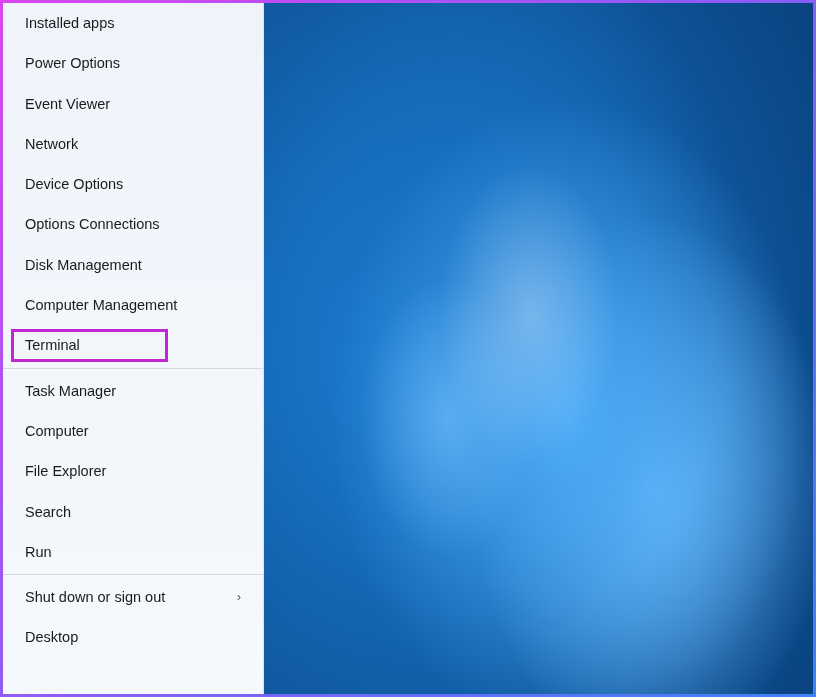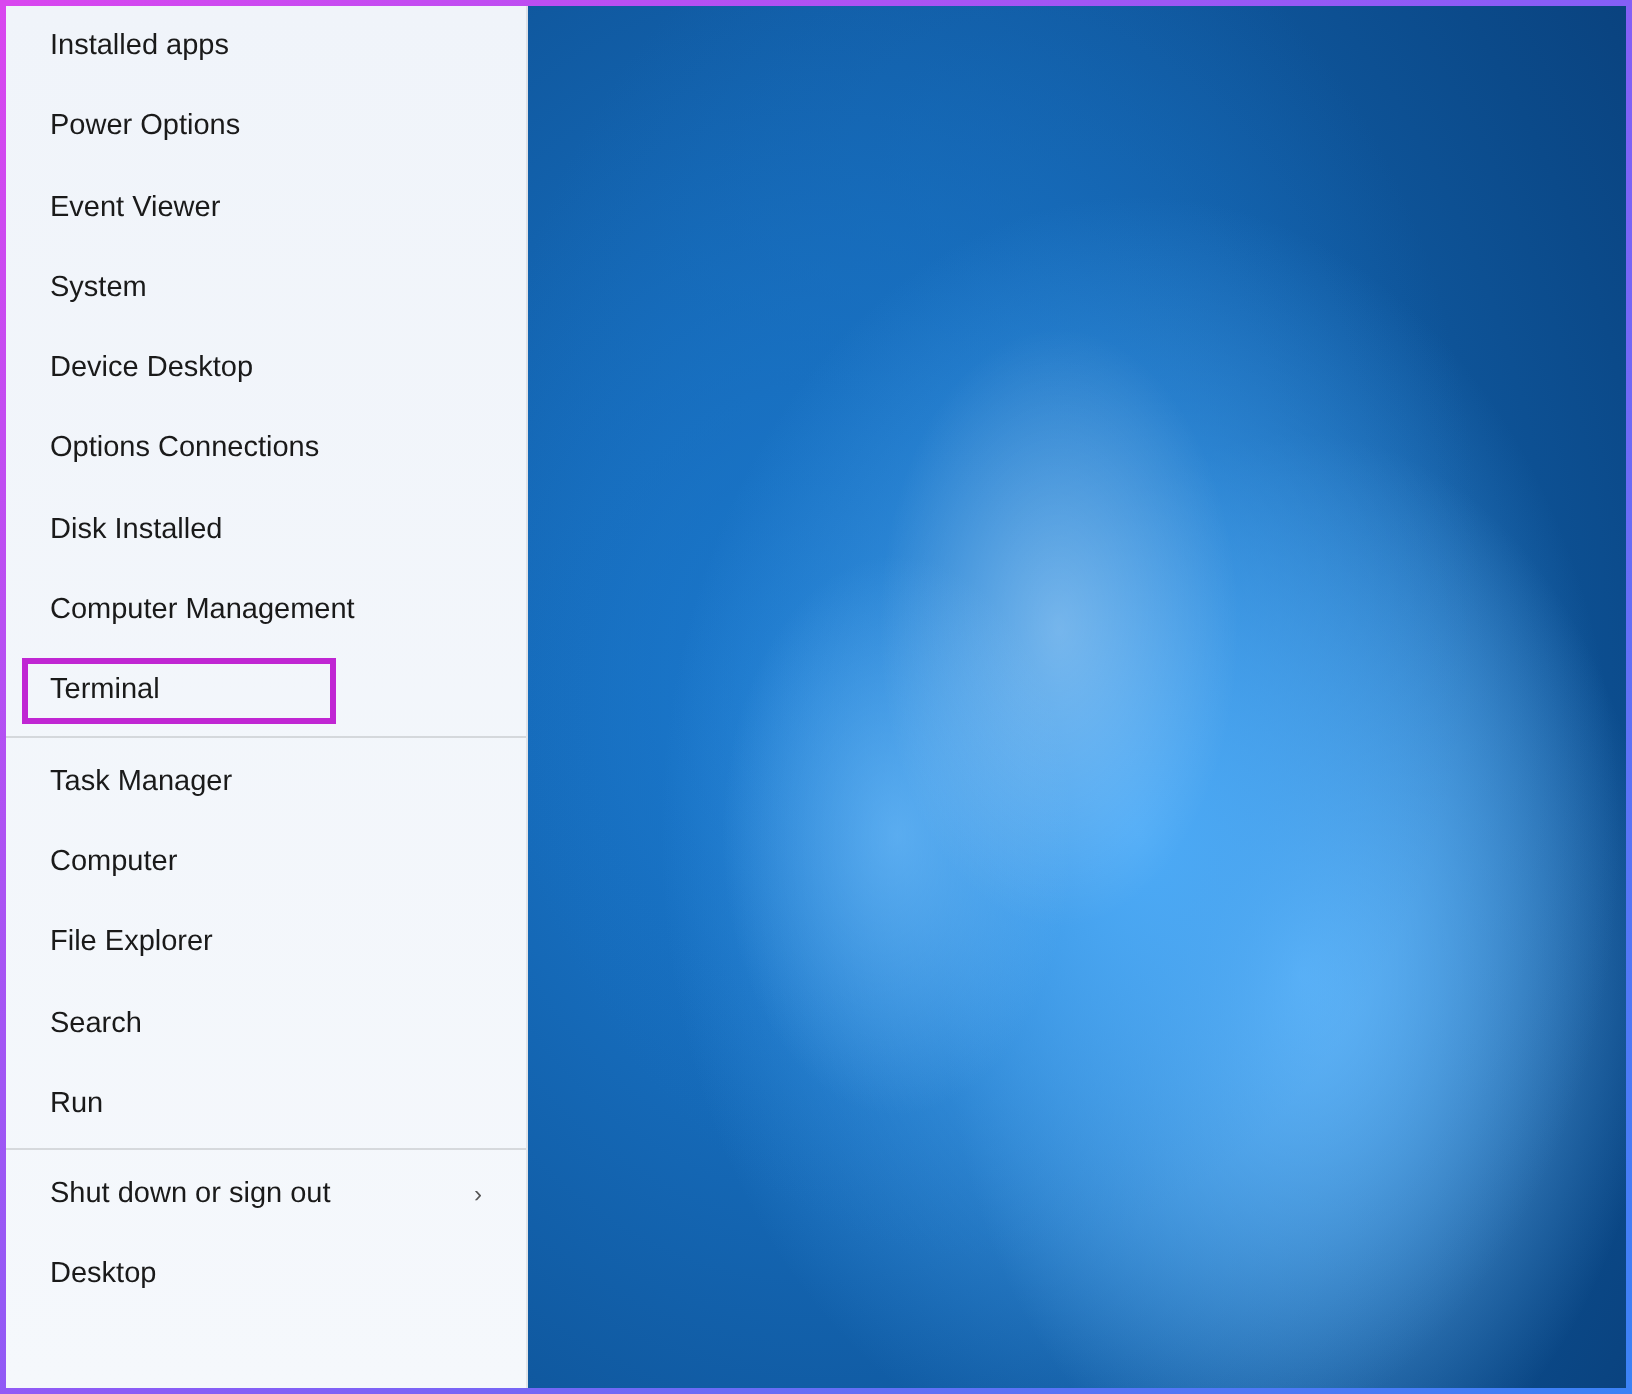--- a/index.html
+++ b/index.html
@@ -103,30 +103,30 @@
     <div class="menu-item">
       <span>Installed apps</span>
     </div>
     <div class="menu-item">
       <span>Power Options</span>
     </div>
     <div class="menu-item">
       <span>Event Viewer</span>
     </div>
     <div class="menu-item">
-      <span>System</span>
+      <span>Network</span>
     </div>
     <div class="menu-item">
-      <span>Device Desktop</span>
+      <span>Device Options</span>
     </div>
     <div class="menu-item">
       <span>Options Connections</span>
     </div>
     <div class="menu-item">
-      <span>Disk Installed</span>
+      <span>Disk Management</span>
     </div>
     <div class="menu-item">
       <span>Computer Management</span>
     </div>
     <div class="menu-item highlighted">
       <span>Terminal</span>
     </div>
   </div>
 
   <div class="separator"></div>

